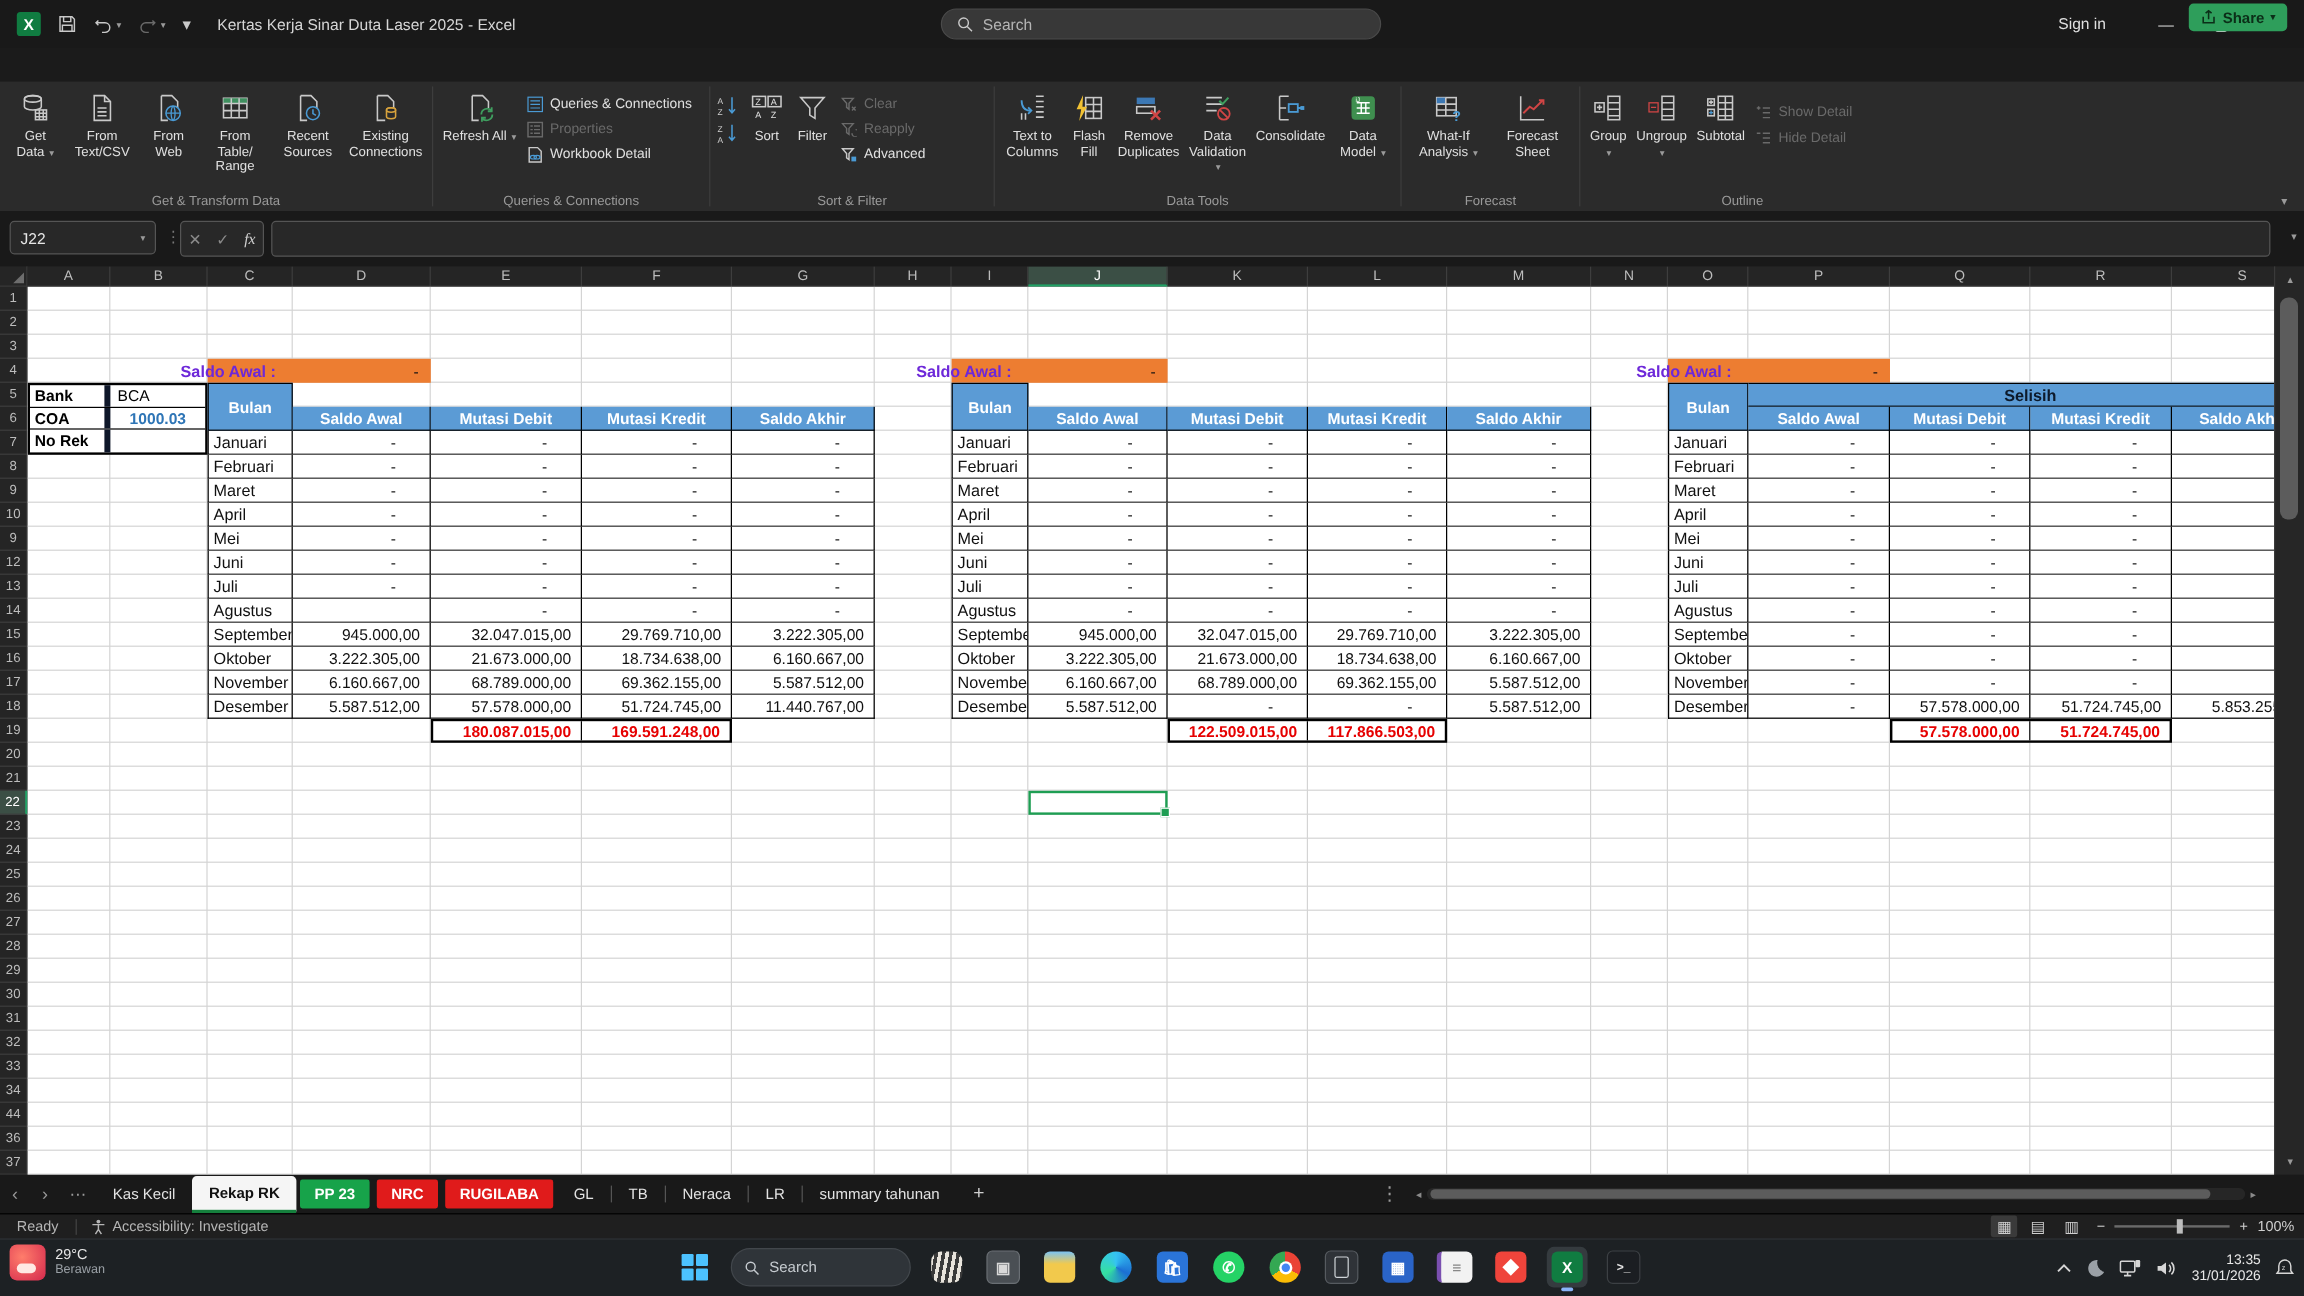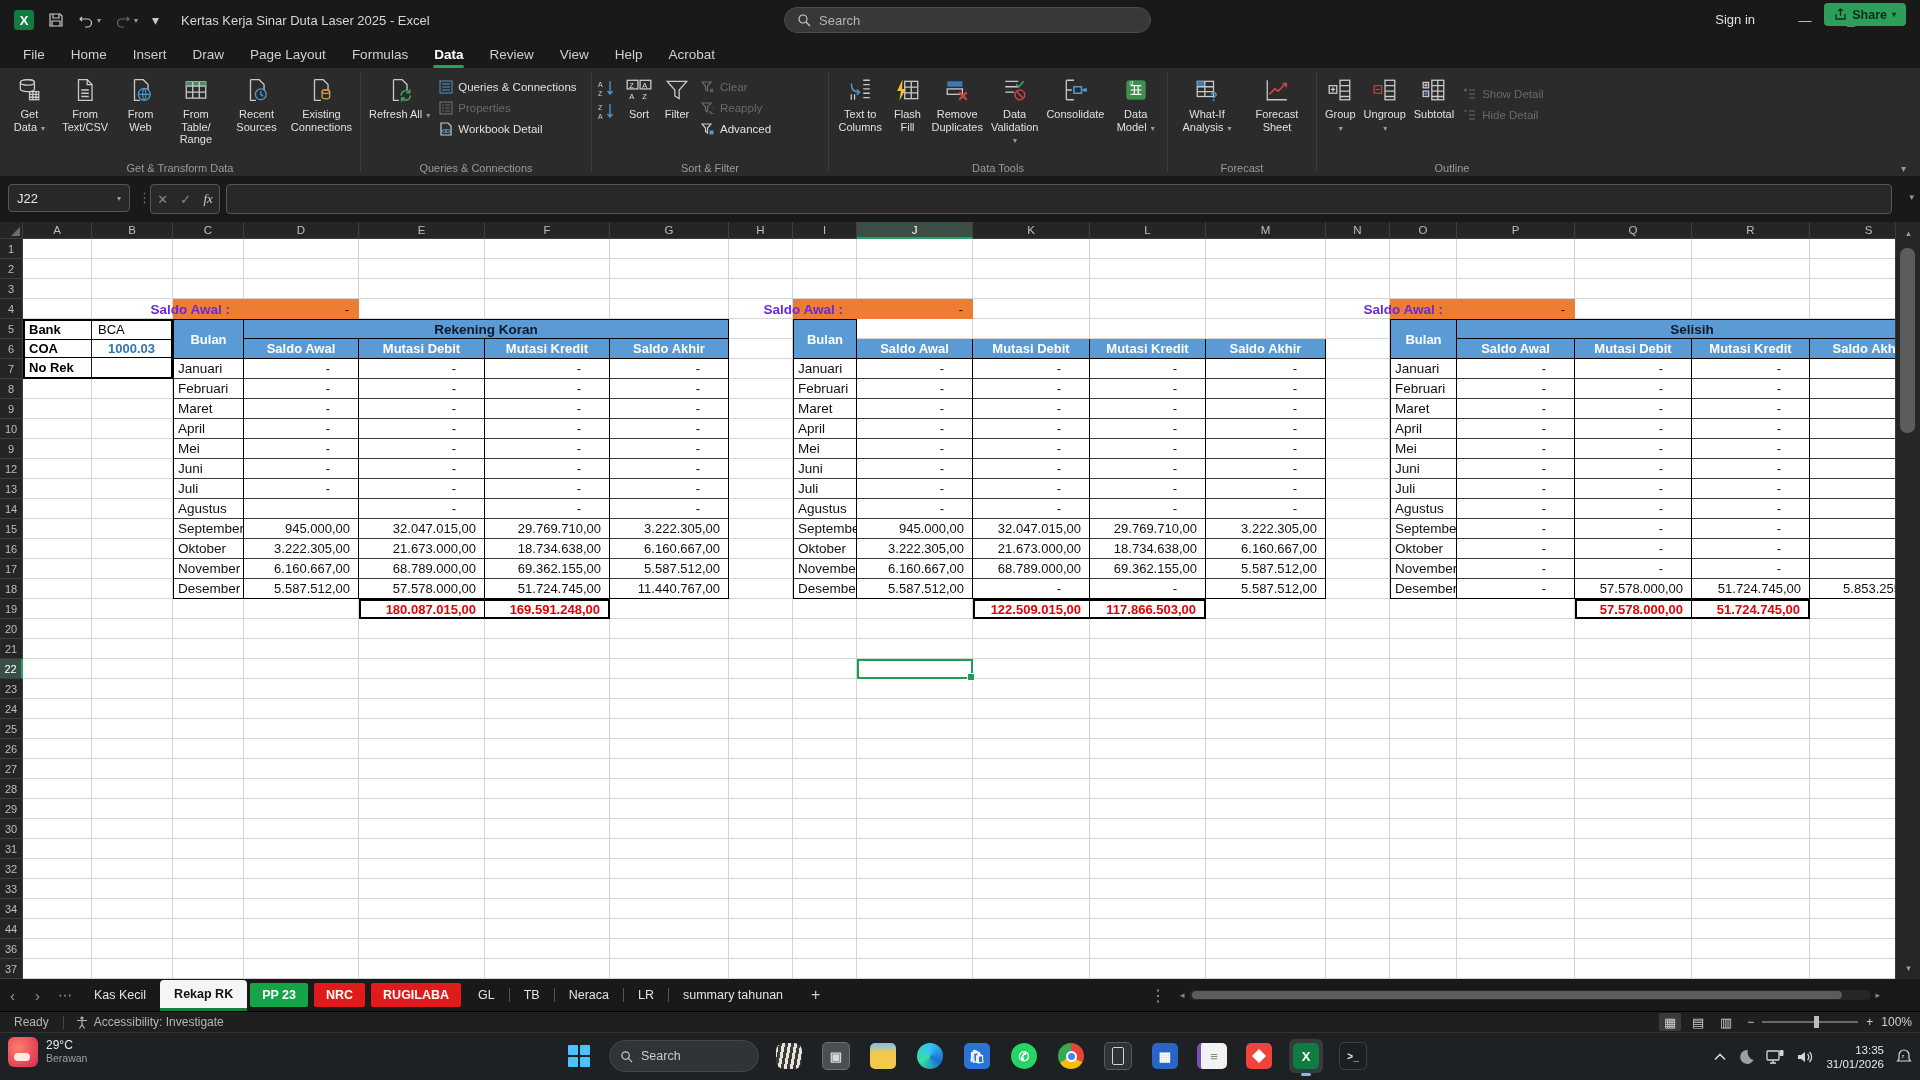--- a/index.html
+++ b/index.html
@@ -64,21 +64,21 @@
   .mcell{font-weight:normal;font-size:13.5px;padding-left:4px;border-left:1px solid #000;border-right:1px solid #000;border-bottom:1px solid #3c3c3c;}
   .vcell{justify-content:flex-end;padding-right:8px;border-right:1px solid #000;border-bottom:1px solid #3c3c3c;}
   .vcell.dash{padding-right:28px;}
   .orange{background:#ED7D31;position:absolute;height:20px;box-sizing:border-box;display:flex;align-items:center;justify-content:flex-end;padding-right:10px;font-size:13px;color:#111;}
   .salabel{position:absolute;height:20px;display:flex;align-items:center;font-weight:bold;font-size:13.5px;color:#6d28d9;white-space:nowrap;}
   .totbox{position:absolute;height:20px;border:2px solid #000;box-sizing:border-box;display:flex;background:#fff;}
   .totcell{height:100%;box-sizing:border-box;display:flex;align-items:center;justify-content:flex-end;padding-right:8px;color:#e60000;font-weight:bold;font-size:13px;}
   .infobox{position:absolute;left:0;top:80px;width:150px;height:60px;border:2px solid #000;box-sizing:border-box;background:#fff;}
   .irow{display:flex;height:18.66px;border-bottom:1px solid #000;box-sizing:border-box;}
   .irow:last-child{border-bottom:none;}
-  .ilab{width:67px;border-right:1px solid #0f172a;box-sizing:border-box;font-weight:bold;font-size:13px;display:flex;align-items:center;padding-left:4px;}
+  .ilab{width:67px;border-right:5px solid #0f172a;box-sizing:border-box;font-weight:bold;font-size:13px;display:flex;align-items:center;padding-left:4px;}
   .ival{flex:1;font-size:13px;display:flex;align-items:center;padding-left:6px;}
   .ival.coa{color:#2e75b6;font-weight:bold;justify-content:center;padding-left:0;}
   .acell{position:absolute;border:2px solid #1e9e53;box-sizing:border-box;}
   .acell::after{content:"";position:absolute;right:-4px;bottom:-4px;width:6px;height:6px;background:#1e9e53;border:1px solid #fff;}
   
   .vscroll{position:absolute;left:1895px;top:222px;width:25px;height:757px;background:#262626;border-left:1px solid #3a3a3a;box-sizing:border-box;}
   .vthumb{position:absolute;left:4px;top:26px;width:15px;height:185px;background:#5c5c5c;border-radius:7px;}
   .varr{position:absolute;left:0;width:25px;height:18px;color:#9a9a9a;font-size:9px;display:flex;align-items:center;justify-content:center;}
   
   .tabbar{position:absolute;left:0;top:979px;width:1920px;height:32px;background:#191919;display:flex;align-items:stretch;}
@@ -169,33 +169,20 @@
       <span>Search</span>
     </div>
     <div class="signin">Sign in</div>
     <div class="wbtns">
       <div class="wb">—</div>
       <div class="wb">▢</div>
       <div class="wb">✕</div>
     </div>
   </div>
 
-  <div class="menubar" id="menubar">
-      <div class="mtab">File</div>
-      <div class="mtab">Home</div>
-      <div class="mtab">Insert</div>
-      <div class="mtab">Draw</div>
-      <div class="mtab">Page Layout</div>
-      <div class="mtab">Formulas</div>
-      <div class="mtab active">Data</div>
-      <div class="mtab">Review</div>
-      <div class="mtab">View</div>
-      <div class="mtab">Help</div>
-      <div class="mtab">Acrobat</div>
-    </div>
   <div class="sharebtn">
     <span>
         <svg width="13" height="13" viewBox="0 0 13 13">
           <path d="M6.5 1v7M4 3l2.5-2L9 3" stroke="#0b2e18" fill="none" stroke-width="1.3"></path>
           <path d="M2 6v5h9V6" stroke="#0b2e18" fill="none" stroke-width="1.3"></path>
         </svg>
       </span>
     <span>Share</span>
       <span style="font-size:8px;">▾</span>
   </div>
@@ -671,21 +658,20 @@
           <div class="ival coa">1000.03</div>
         </div>
         <div class="irow">
           <div class="ilab">No Rek</div>
           <div class="ival"></div>
         </div>
       </div>
       <div class="orange" style="left: 150px; top: 60px; width: 186px;">-</div>
       <div class="salabel" style="right: 1665px; top: 60px;">Saldo Awal :</div>
       <div class="cell bluehdr sh" style="left: 150px; top: 80px; width: 71px; height: 40px;">Bulan</div>
-      <div class="cell bluehdr tt" style="left: 221px; top: 80px; width: 485px; height: 20px; border-left: none;">Rekening Koran</div>
       <div class="cell bluehdr sh" style="left: 221px; top: 100px; width: 115px; height: 20px; border-left: none; border-top: none;">Saldo Awal</div>
       <div class="cell bluehdr sh" style="left: 336px; top: 100px; width: 126px; height: 20px; border-left: none; border-top: none;">Mutasi Debit</div>
       <div class="cell bluehdr sh" style="left: 462px; top: 100px; width: 125px; height: 20px; border-left: none; border-top: none;">Mutasi Kredit</div>
       <div class="cell bluehdr sh" style="left: 587px; top: 100px; width: 119px; height: 20px; border-left: none; border-top: none;">Saldo Akhir</div>
       <div class="cell mcell" style="left: 150px; top: 120px; width: 71px; height: 20px;">Januari</div>
       <div class="cell vcell dash" style="left: 221px; top: 120px; width: 115px; height: 20px;">-</div>
       <div class="cell vcell dash" style="left: 336px; top: 120px; width: 126px; height: 20px;">-</div>
       <div class="cell vcell dash" style="left: 462px; top: 120px; width: 125px; height: 20px;">-</div>
       <div class="cell vcell dash" style="left: 587px; top: 120px; width: 119px; height: 20px;">-</div>
       <div class="cell mcell" style="left: 150px; top: 140px; width: 71px; height: 20px;">Februari</div>

